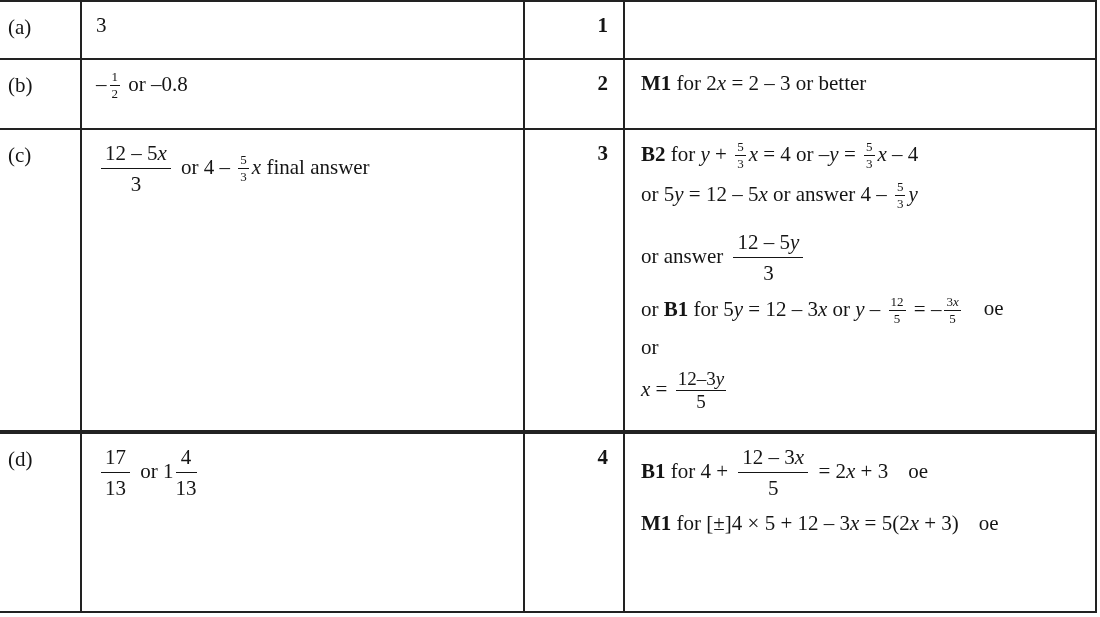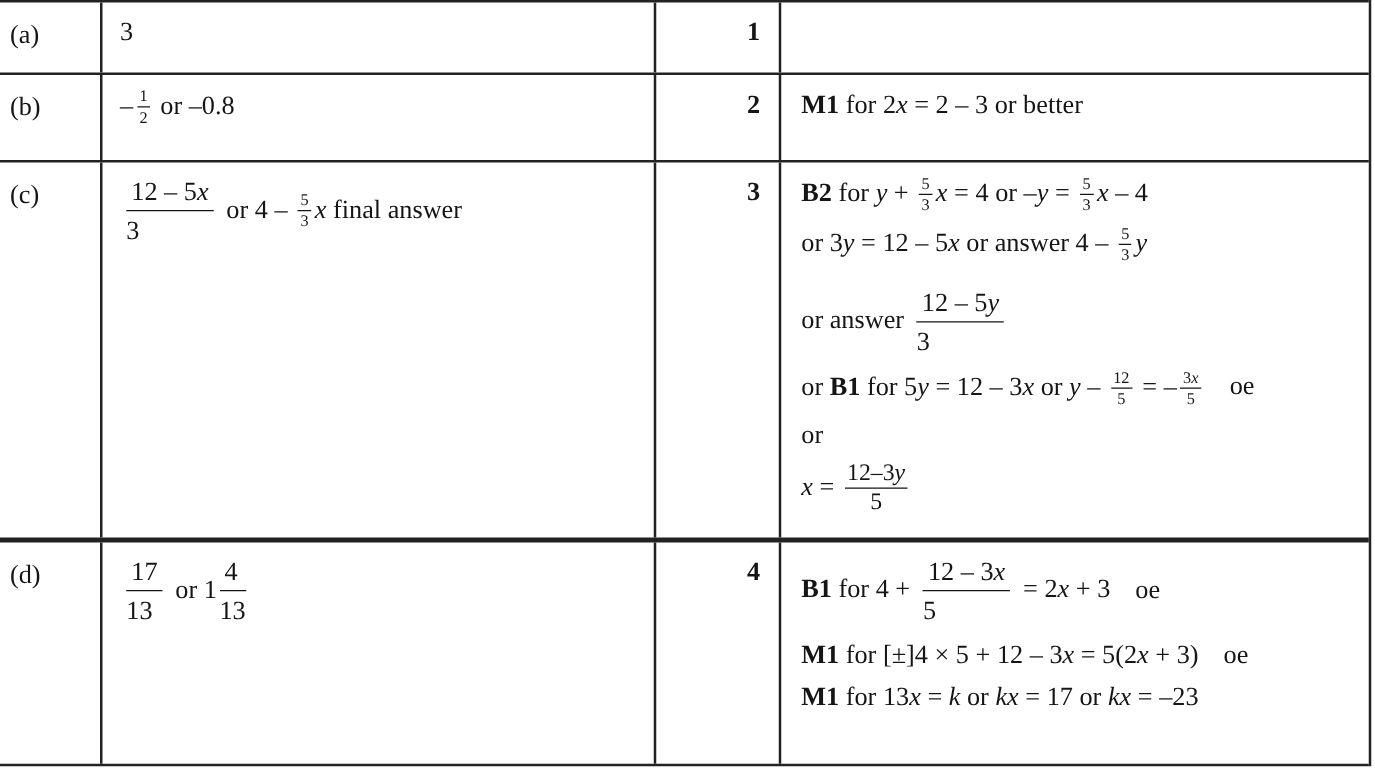--- a/index.html
+++ b/index.html
@@ -15,21 +15,21 @@
   .sliver{height:2px;}
   .sliver .c-part,.sliver .c-ans,.sliver .c-mark,.sliver .c-notes{padding:0;}
   .row-a{height:58px;}
   .row-b{height:70px;}
   .row-c{height:302px;}
   .dgap{height:2px;} 
   .row-d{height:179px;}
   .bd{font-weight:bold;}
   .it{font-style:italic;}
   
-  .frac{display:inline-block;vertical-align:middle;text-align:left;margin:0 5px;}
+  .frac{display:inline-block;vertical-align:middle;text-align:center;margin:0 5px;}
   .frac .fn{display:block;padding:0 4px 2px;border-bottom:1.6px solid #151515;}
   .frac .fd{display:block;padding-top:2px;}
   
   .sf{display:inline-block;vertical-align:middle;text-align:center;font-size:13px;
       line-height:1.1;margin:0 3px;}
   .sf .fn{display:block;border-bottom:1px solid #151515;padding:0 2px 1px;}
   .sf .fd{display:block;padding-top:1px;}
   .sf-m{font-size:19px;}
   .oe{margin-left:20px;}
   .nline{margin:0 0 8px 0;}
@@ -91,21 +91,21 @@
         </span>
       </div>
       <div class="c-mark">
         <span>3</span>
       </div>
       <div class="c-notes">
         <div class="nline">
           <span class="bd">B2</span><span> for </span><span class="it">y</span><span> + </span><span class="sf"><span class="fn">5</span><span class="fd">3</span></span><span class="it">x</span><span> = 4 or –</span><span class="it">y</span><span> = </span><span class="sf"><span class="fn">5</span><span class="fd">3</span></span><span class="it">x</span><span> – 4</span>
         </div>
         <div class="nline">
-          <span>or 3</span><span class="it">y</span><span> = 12 – 5</span><span class="it">x</span><span> or answer 4 – </span><span class="sf"><span class="fn">5</span><span class="fd">3</span></span><span class="it">y</span>
+          <span>or 5</span><span class="it">y</span><span> = 12 – 5</span><span class="it">x</span><span> or answer 4 – </span><span class="sf"><span class="fn">5</span><span class="fd">3</span></span><span class="it">y</span>
         </div>
         <div class="nline fr-line mt-sm">
           <span>or answer </span><span class="frac"><span class="fn"><span>12 – 5</span><span class="it">y</span></span><span class="fd">3</span></span>
         </div>
         <div class="nline">
           <span>or </span><span class="bd">B1</span><span> for 5</span><span class="it">y</span><span> = 12 – 3</span><span class="it">x</span><span> or </span><span class="it">y</span><span> – </span><span class="sf"><span class="fn">12</span><span class="fd">5</span></span><span> = –</span><span class="sf"><span class="fn"><span>3</span><span class="it">x</span></span><span class="fd">5</span></span><span class="oe">oe</span>
         </div>
         <div class="nline">
           <span>or</span>
         </div>
@@ -134,20 +134,17 @@
       <div class="c-mark">
         <span>4</span>
       </div>
       <div class="c-notes">
         <div class="nline fr-line">
           <span class="bd">B1</span><span> for 4 + </span><span class="frac"><span class="fn"><span>12 – 3</span><span class="it">x</span></span><span class="fd">5</span></span><span> = 2</span><span class="it">x</span><span> + 3</span><span class="oe">oe</span>
         </div>
         <div class="nline" style="">
           <span class="bd">M1</span><span> for [±]4 × 5 + 12 – 3</span><span class="it">x</span><span> = 5(2</span><span class="it">x</span><span> + 3)</span><span class="oe">oe</span>
         </div>
-        <div class="nline">
-          <span class="bd">M1</span><span> for 13</span><span class="it">x</span><span> = </span><span class="it">k</span><span> or </span><span class="it">kx</span><span> = 17 or </span><span class="it">kx</span><span> = –23</span>
-        </div>
       </div>
     </div>
 
   </div>
 </div>
 
 </body></html>

